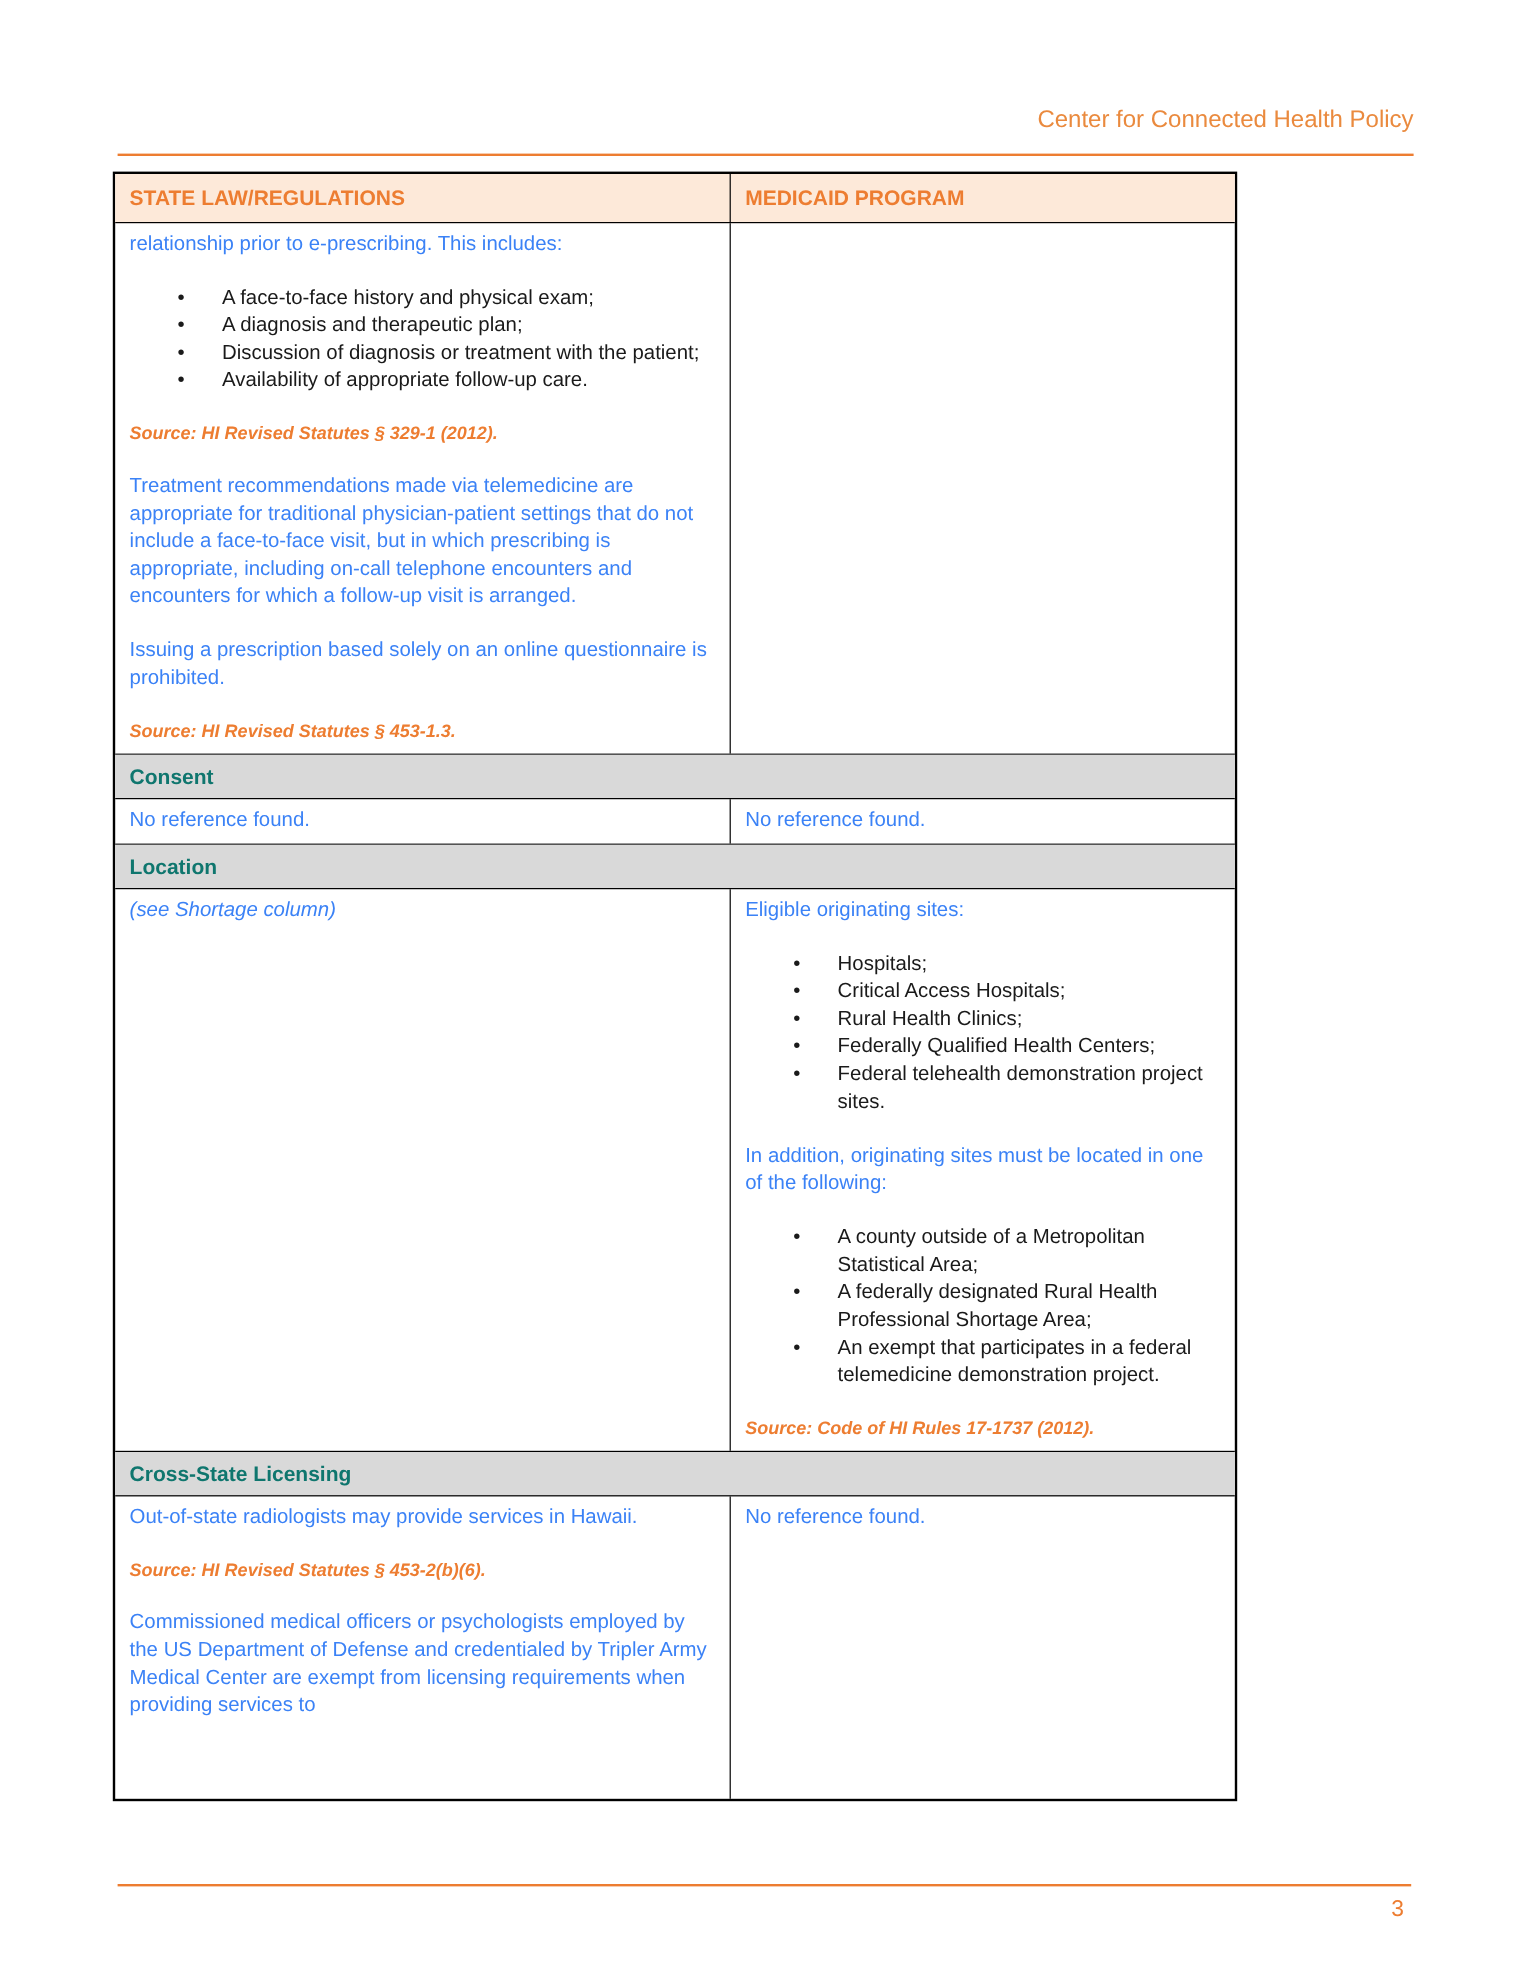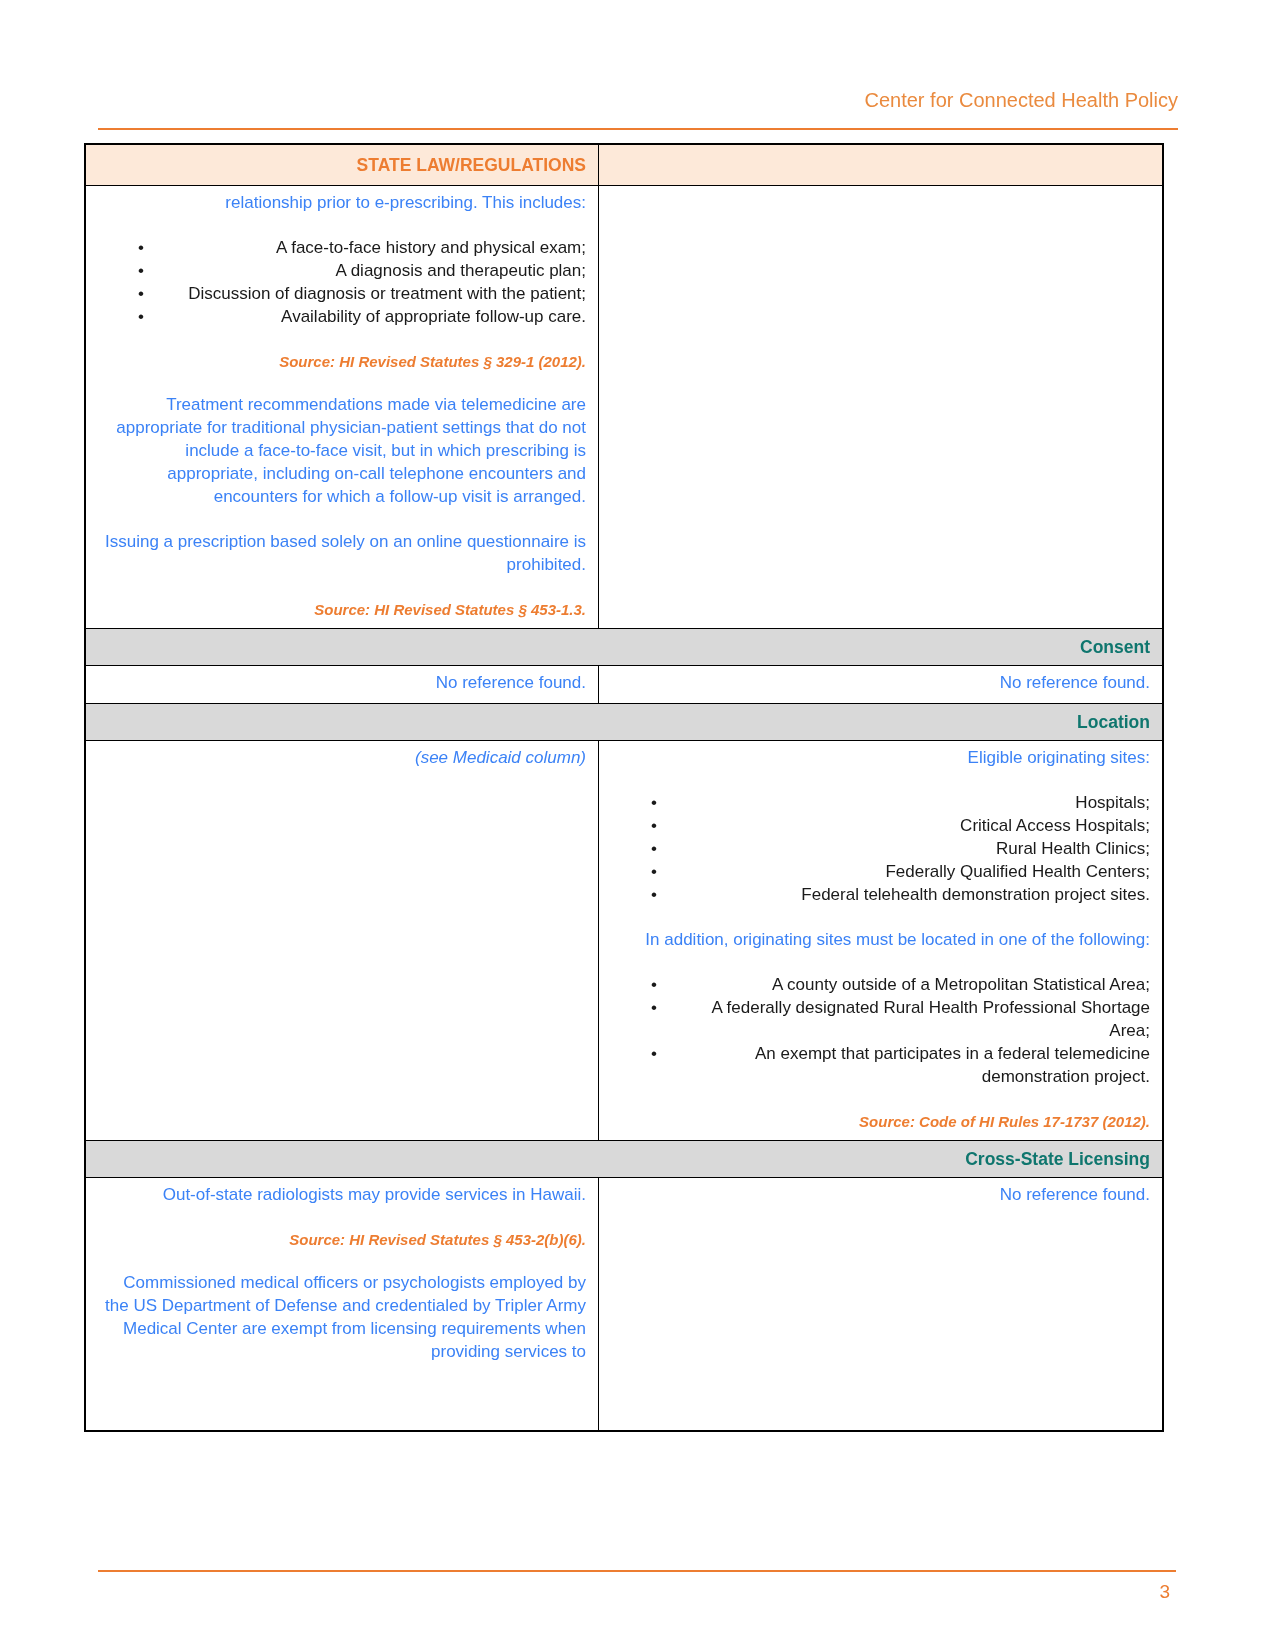--- a/index.html
+++ b/index.html
@@ -21,25 +21,24 @@
     line-height: 28px;
     color: var(--title-color, #EA8A3E);
   }
   .header-rule {
     position: absolute;
     top: 128px; left: 98px; width: 1080px;
     border-top: 2px solid var(--accent, #ED7D31);
   }
   .comparison-table {
     position: absolute;
-    top: 143px; left: 84px; width: 1080px;
+    top: 143px; left: 94px; width: 937px;
     border: 2px solid #000000;
     font-size: 17px;
     color: #1a1a1a;
-    text-align: right;
   }
   .thead, .trow {
     display: grid;
     grid-template-columns: 513px 1fr;
   }
   .thead { background: var(--header-bg, #FDE9D9); }
   .thead .hcell {
     padding: 9px 12px 8px 12px;
     color: var(--accent, #ED7D31);
     font-weight: bold;
@@ -111,20 +110,21 @@
 
 <div class="page">
 
   <div class="doc-header">Center for Connected Health Policy</div>
 
   <div class="header-rule"></div>
 
   <div class="comparison-table">
     <div class="thead">
       <div class="hcell left">STATE LAW/REGULATIONS</div>
+      <div class="hcell right">MEDICAID PROGRAM</div>
     </div>
     <div class="tbody">
         <div class="trow">
           <div class="cell left">
             <p class="blk body">relationship prior to e-prescribing. This includes:</p>
             <ul class="blk bullets">
               <li>A face-to-face history and physical exam;</li>
               <li>A diagnosis and therapeutic plan;</li>
               <li>Discussion of diagnosis or treatment with the patient;</li>
               <li>Availability of appropriate follow-up care.</li>
@@ -141,21 +141,21 @@
           <div class="cell left">
             <p class="blk body">No reference found.</p>
           </div>
           <div class="cell right">
             <p class="blk body">No reference found.</p>
           </div>
         </div>
         <div class="section-row">Location</div>
         <div class="trow">
           <div class="cell left">
-            <p class="blk body italic">(see Medicaid column)</p>
+            <p class="blk body italic">(see Shortage column)</p>
           </div>
           <div class="cell right">
             <p class="blk body">Eligible originating sites:</p>
             <ul class="blk bullets">
               <li>Hospitals;</li>
               <li>Critical Access Hospitals;</li>
               <li>Rural Health Clinics;</li>
               <li>Federally Qualified Health Centers;</li>
               <li>Federal telehealth demonstration project sites.</li>
             </ul>

